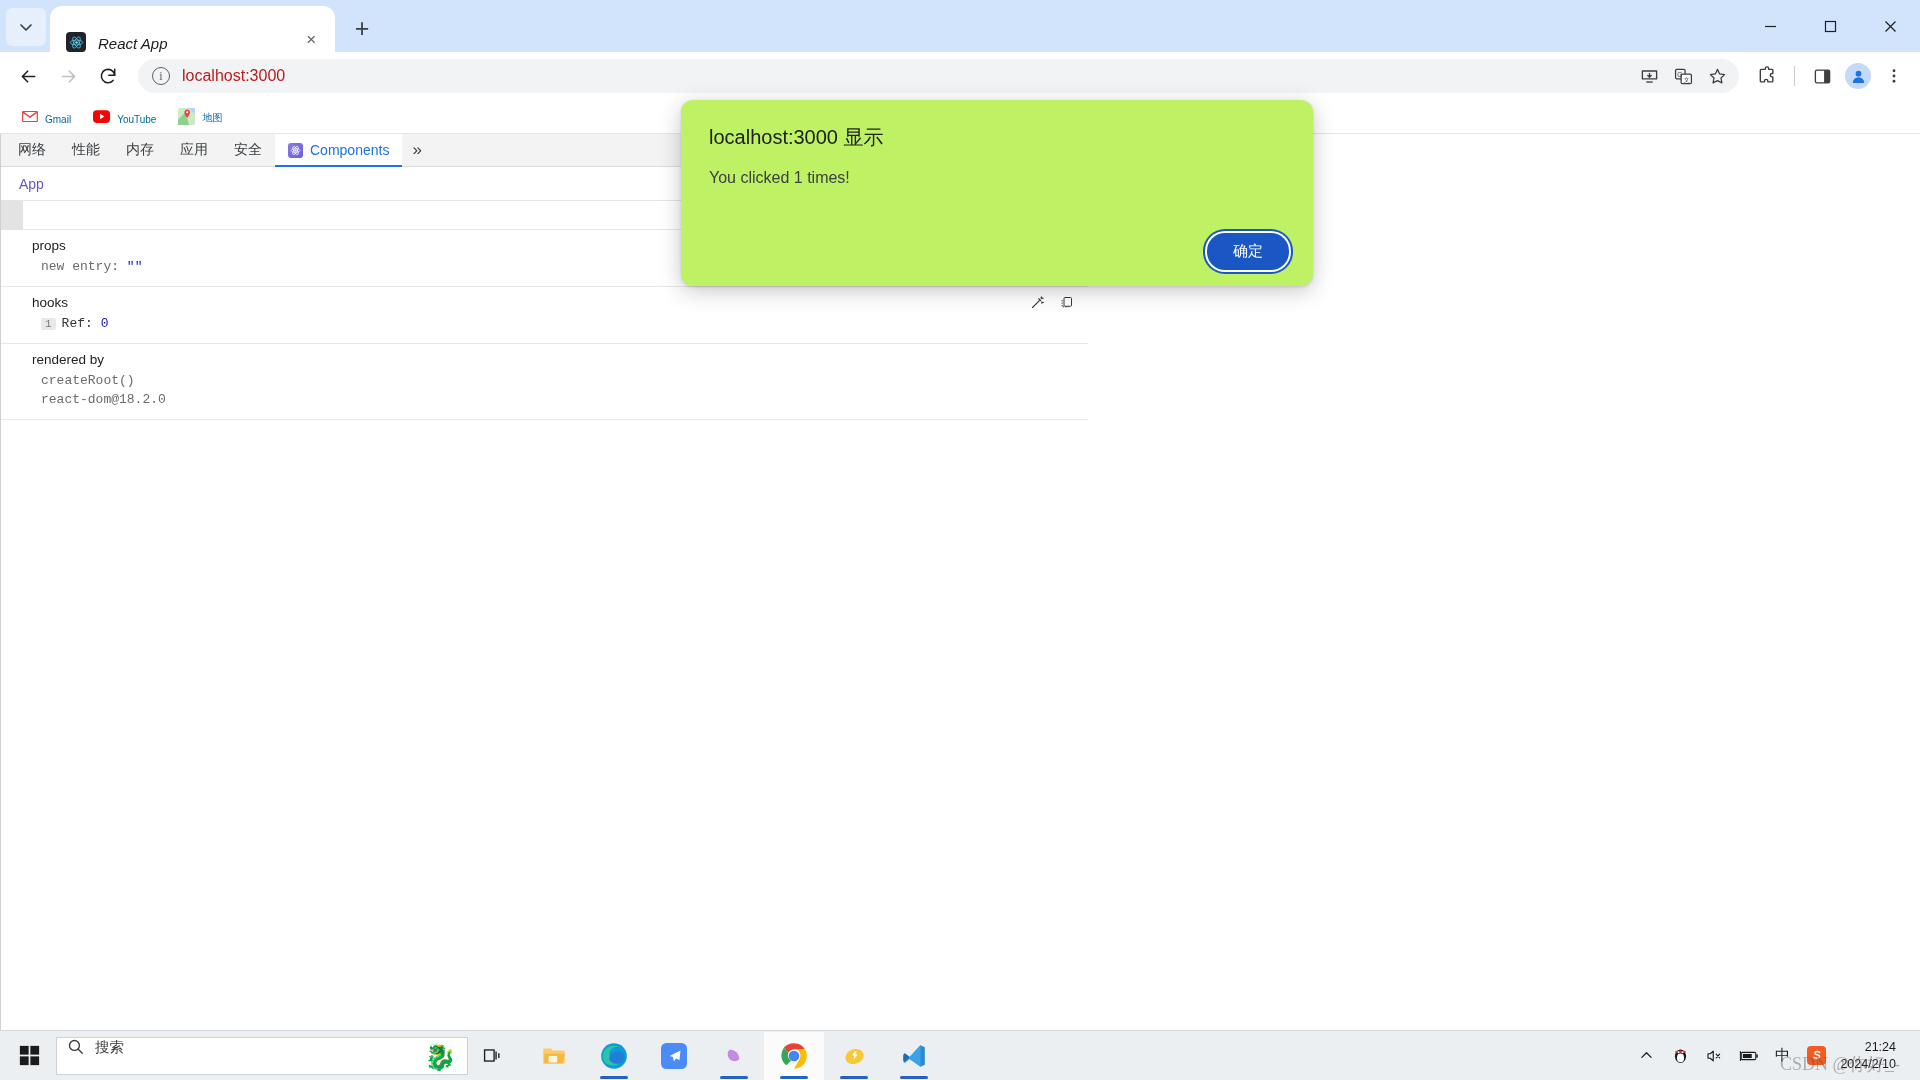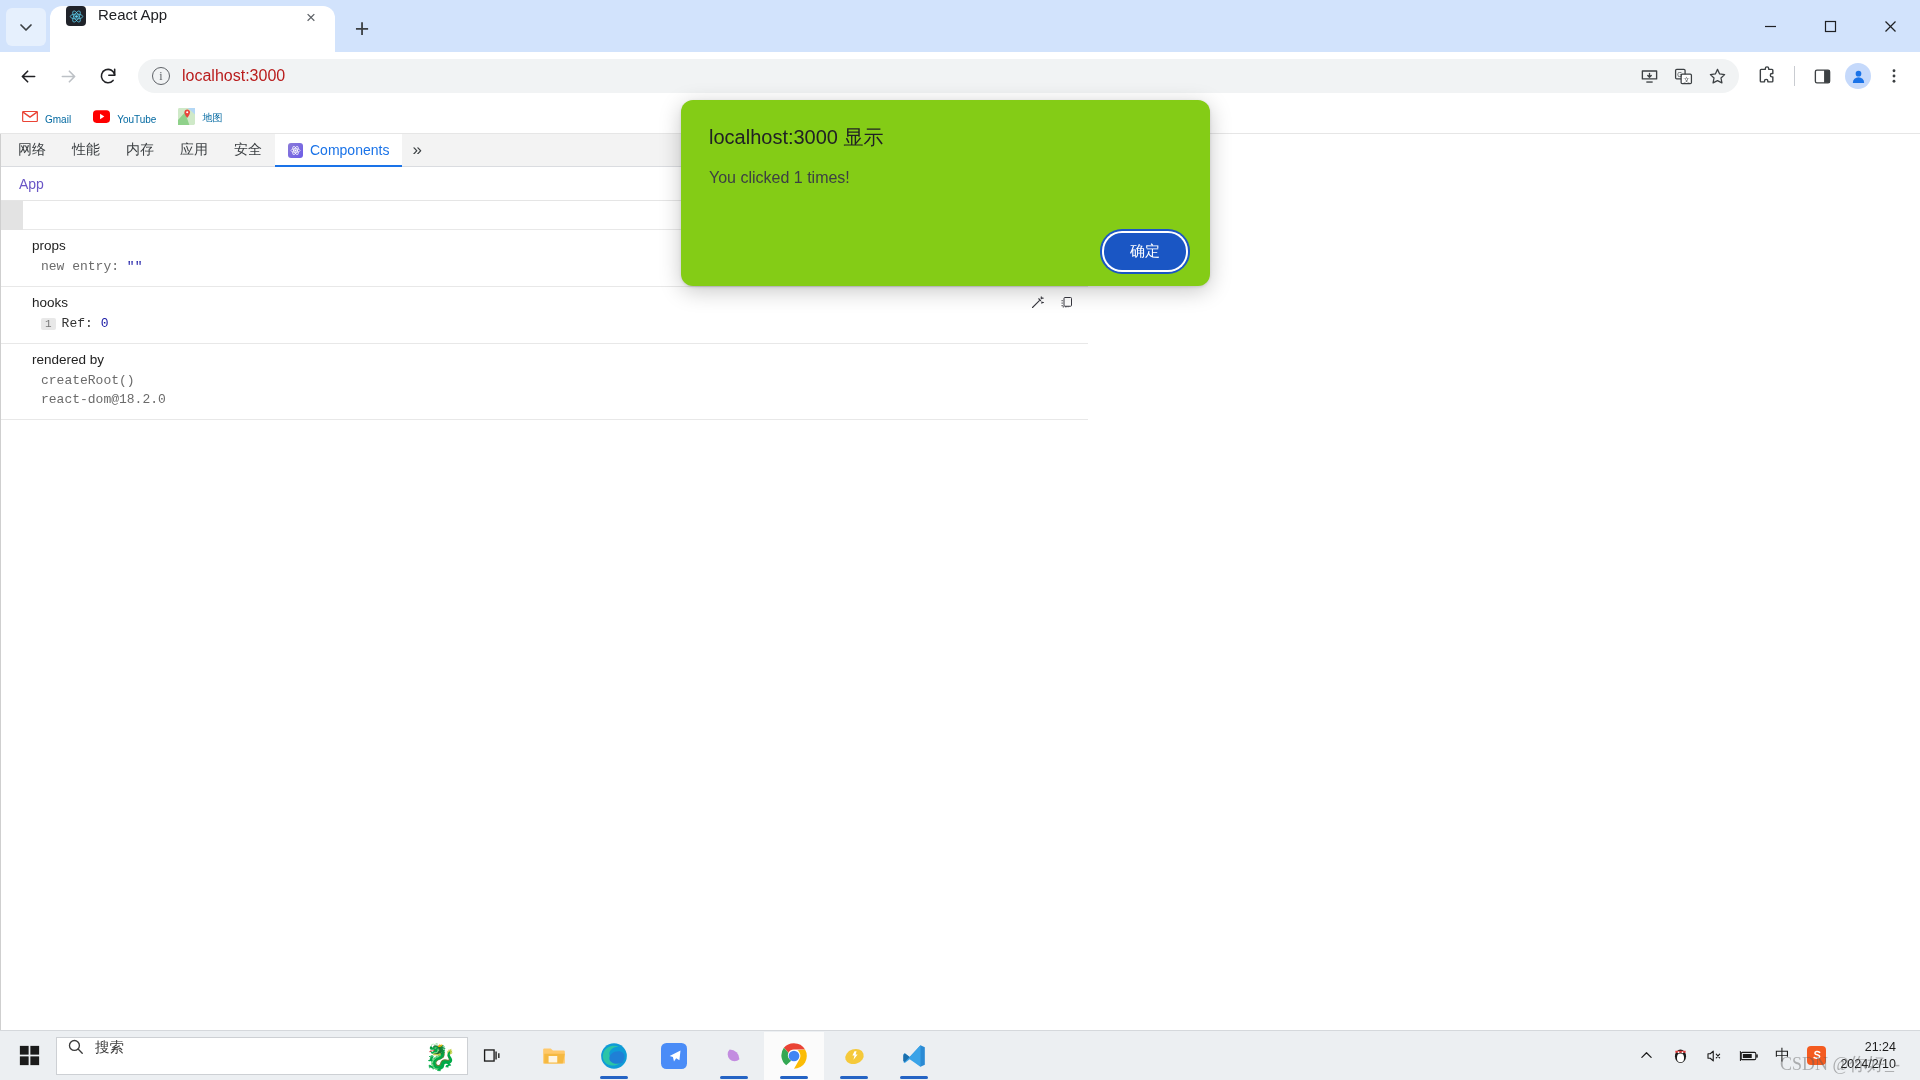--- a/index.html
+++ b/index.html
@@ -32,24 +32,25 @@
     display:flex; align-items:center; justify-content:center;
     border-radius: 6px;
     background: rgba(255,255,255,0.45);
     cursor: pointer;
   }
   .tab {
     height: 46px;
     width: 285px;
     background: #ffffff;
     border-radius: 12px 12px 0 0;
-    display: flex; align-items: flex-start;
+    display: flex; align-items: flex-end;
     padding: 0 12px 0 16px;
     margin-left: 4px;
     position: relative;
+    font-style: italic;
   }
   .tab-favicon {
     width: 20px; height: 20px;
     border-radius: 4px;
     background: #20232a;
     display:flex; align-items:center; justify-content:center;
     flex: 0 0 auto;
   }
   .tab-title {
     flex: 1;
@@ -266,22 +267,22 @@
     font-size: 11px; padding: 0 4px; margin-right: 6px;
     border-radius: 2px;
     font-family:"Liberation Mono", monospace;
   }
 
   
   .dialog-backdrop { position:absolute; inset:0; pointer-events:none; }
   .js-dialog {
     position: absolute;
     left: 681px; top: 100px;
-    width: 529px; height: 186px;
-    background: #84cc16;
+    width: 632px; height: 186px;
+    background: #bef264;
     border-radius: 12px;
     box-shadow: 0 5px 22px rgba(0,0,0,0.22), 0 1px 3px rgba(0,0,0,0.12);
     padding: 24px 28px 0 28px;
     z-index: 50;
   }
   .dlg-title {
     font-size: 20px; color: #202124; font-weight: 400;
     margin-bottom: 18px;
   }
   .dlg-msg { font-size: 16px; color: #3c4043; }

